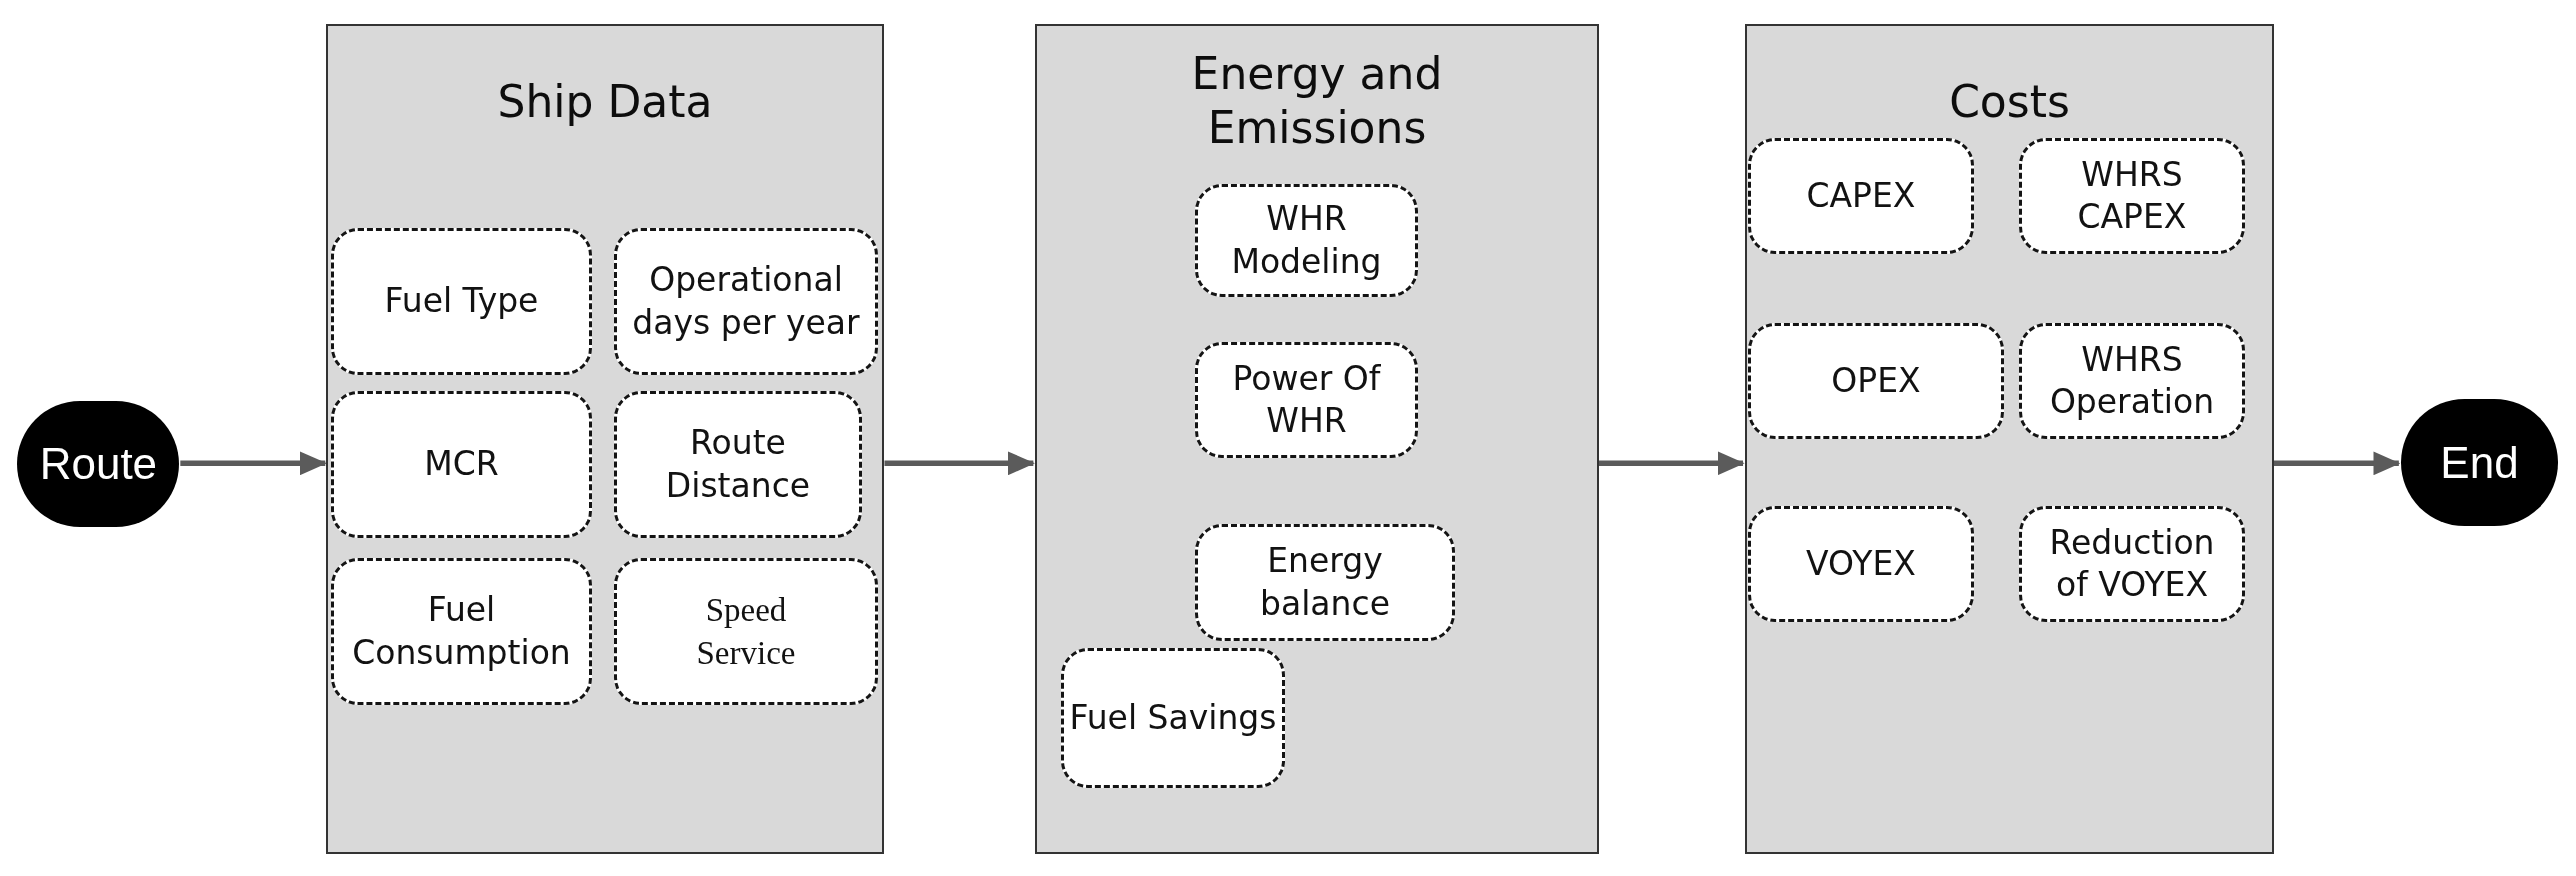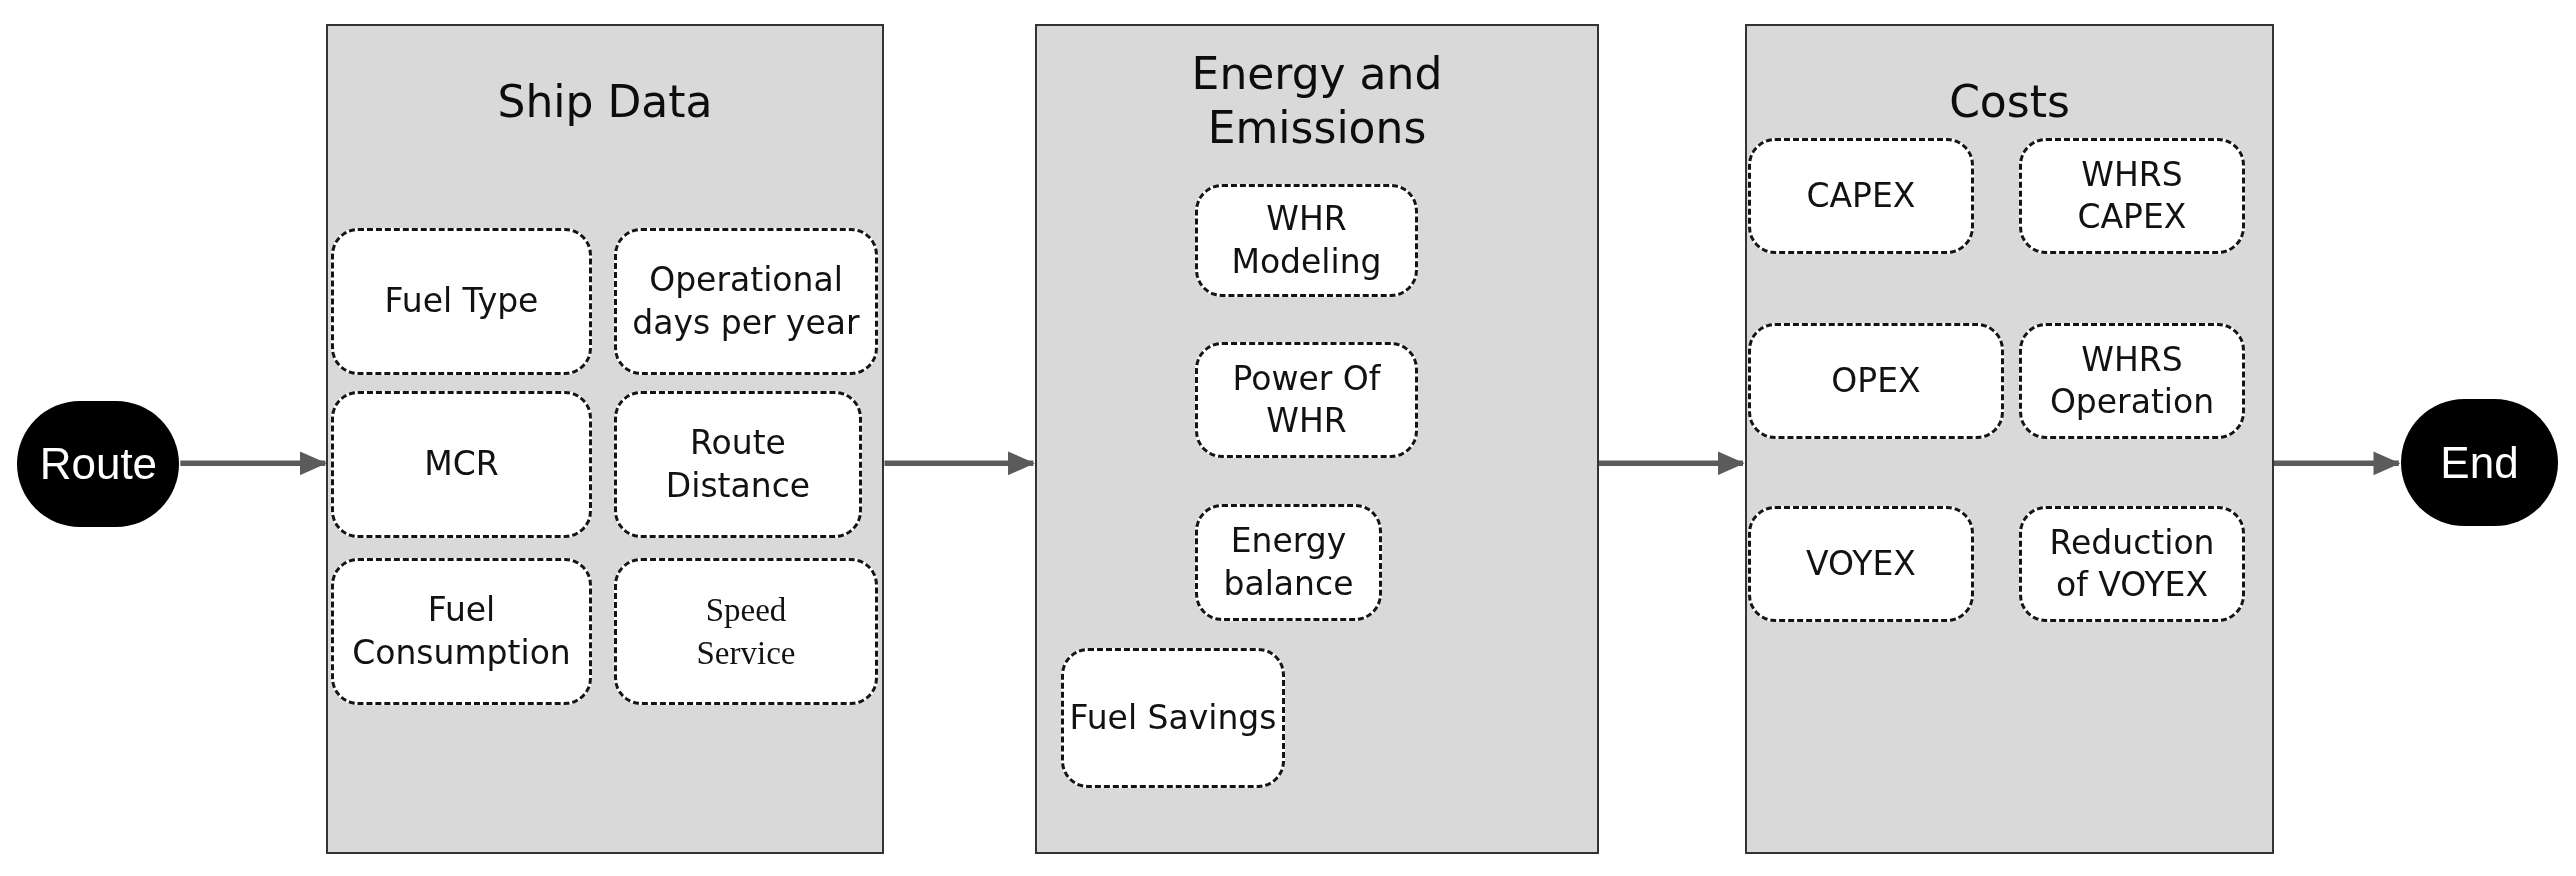--- a/index.html
+++ b/index.html
@@ -40,21 +40,21 @@
     color:var(--box-text); white-space:pre-line;
   }
   #n-fuel-type{left:331px;top:228px;width:261px;height:147px;}
   #n-operational-days{left:614px;top:228px;width:264px;height:147px;}
   #n-mcr{left:331px;top:391px;width:261px;height:147px;}
   #n-route-distance{left:614px;top:391px;width:248px;height:147px;}
   #n-fuel-consumption{left:331px;top:558px;width:261px;height:147px;}
   #n-speed-service{left:614px;top:558px;width:264px;height:147px;font-family:Liberation Serif, serif;}
   #n-whr-modeling{left:1195px;top:184px;width:223px;height:113px;}
   #n-power-of-whr{left:1195px;top:342px;width:223px;height:116px;}
-  #n-energy-balance{left:1195px;top:504px;width:187px;height:117px;}
+  #n-energy-balance{left:1195px;top:524px;width:260px;height:117px;}
   #n-fuel-savings{left:1061px;top:648px;width:224px;height:140px;}
   #n-co2-reduction{left:1334px;top:648px;width:224px;height:116px;}
   #n-capex{left:1748px;top:138px;width:226px;height:116px;}
   #n-whrs-capex{left:2019px;top:138px;width:226px;height:116px;}
   #n-opex{left:1748px;top:323px;width:256px;height:116px;text-align:center;}
   #n-whrs-operation{left:2019px;top:323px;width:226px;height:116px;}
   #n-voyex{left:1748px;top:506px;width:226px;height:116px;}
   #n-reduction-voyex{left:2019px;top:506px;width:226px;height:116px;}
   .terminal{
     position:absolute; background:var(--terminal-bg); color:var(--terminal-text);

